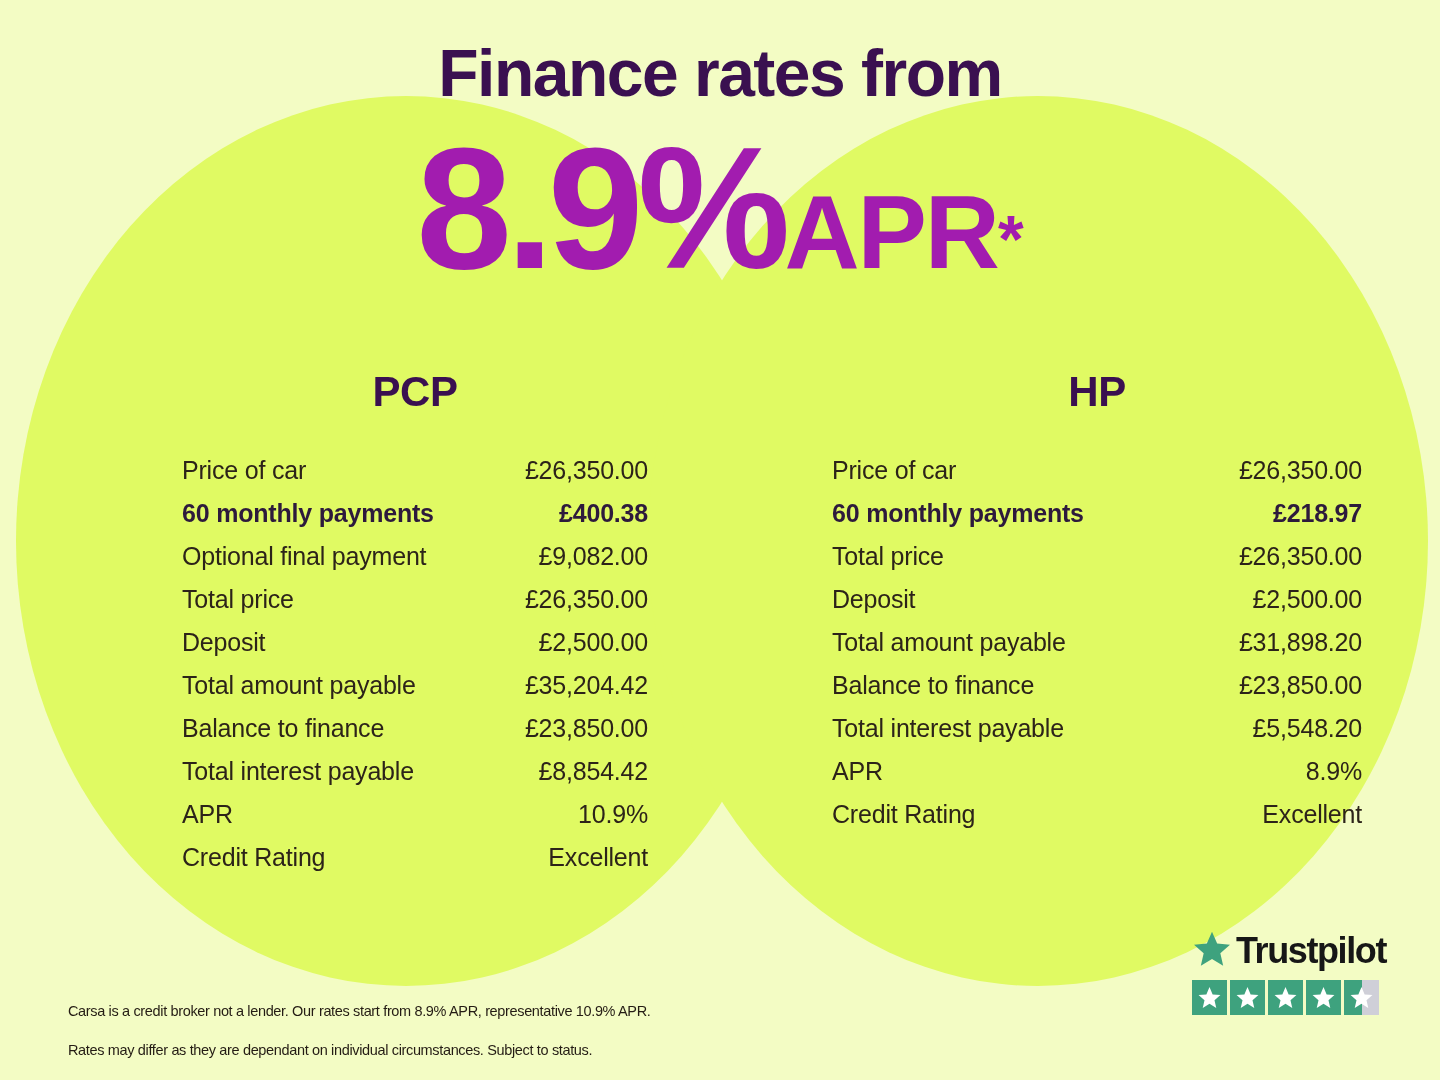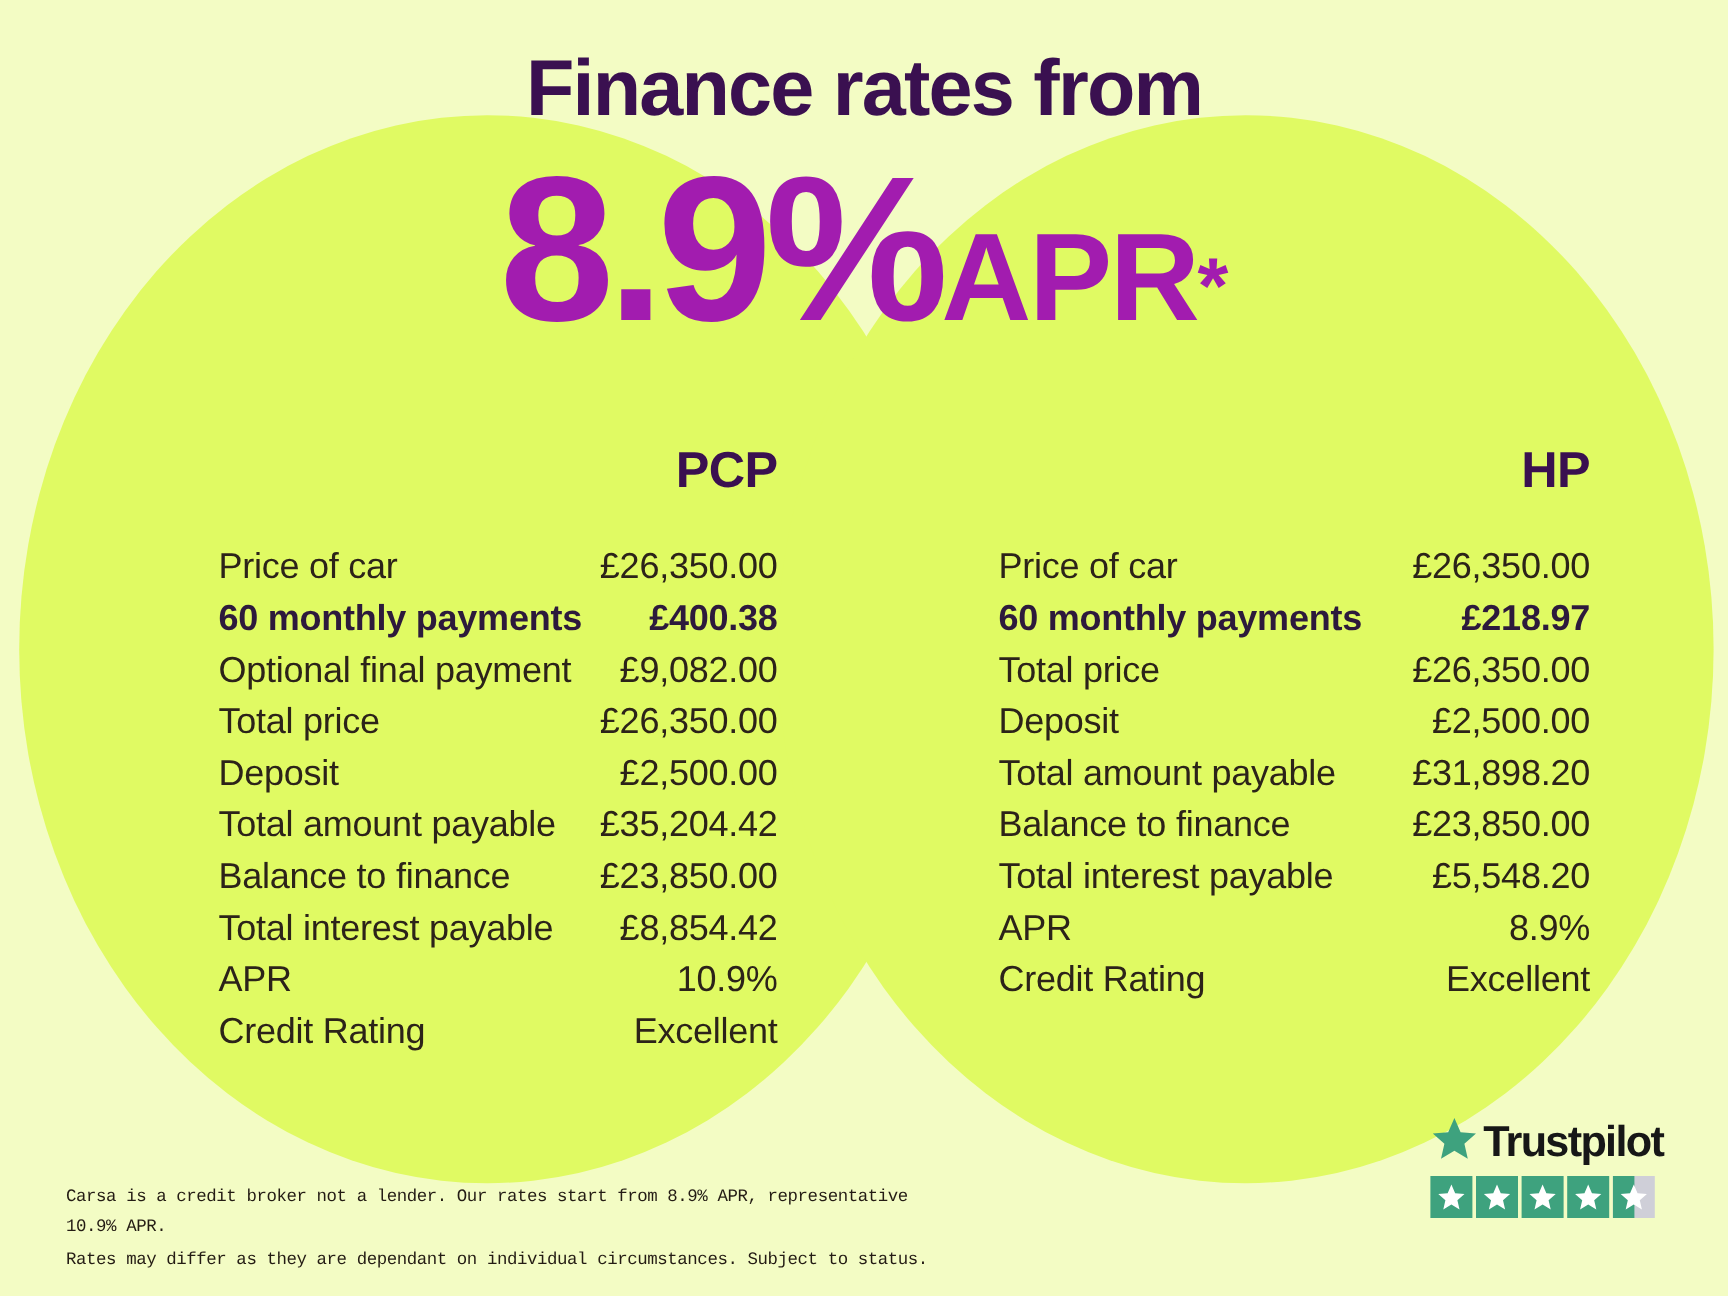--- a/index.html
+++ b/index.html
@@ -83,38 +83,38 @@
     top: 368px;
     width: 1440px;
     z-index: 3;
     display: flex;
   }
   .col {
     width: 720px;
     box-sizing: border-box;
   }
   .col-pcp { padding: 0 72px 0 182px; }
-  .col-hp  { padding: 0 115px 0 112px; }
+  .col-hp  { padding: 0 78px 0 112px; }
 
   .col-title {
     margin: 0 0 40px 0;
-    text-align: right;
+    text-align: center;
     font-size: 42px;
     font-weight: 700;
     letter-spacing: -0.5px;
     color: #3A1050;
     font-family: "Liberation Sans", sans-serif;
   }
   .rows { display: block; }
   .row {
     display: flex;
     justify-content: space-between;
     align-items: baseline;
     height: 43px;
-    font-size: 30px;
+    font-size: 25px;
     color: #2C2319;
     letter-spacing: -0.2px;
     gap: 24px;
   }
   .row .label { text-align: left; white-space: nowrap; }
   .row .value { white-space: nowrap; }
   .row.bold {
     font-weight: 700;
     color: #2D1A3C;
   }
@@ -125,21 +125,21 @@
     left: 54px;
     top: 985px;
     width: 730px;
     z-index: 4;
     font-size: 14.5px;
     line-height: 1.75;
     color: #241C14;
     letter-spacing: -0.35px;
     font-family: "Liberation Sans", sans-serif;
   }
-  .disclaimer p { margin: 1px; font-family: Liberation Mono, monospace; }
+  .disclaimer p { margin: 14px; }
 
   
   .trustpilot {
     position: absolute;
     left: 1192px;
     top: 928px;
     width: 200px;
     z-index: 4;
   }
   .tp-top {

